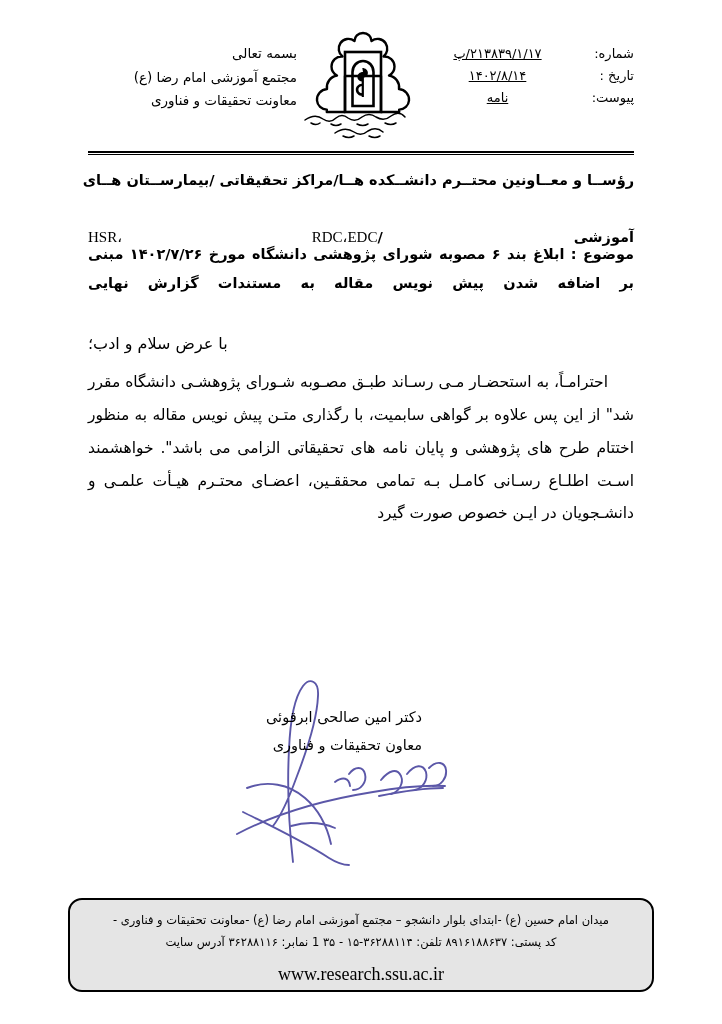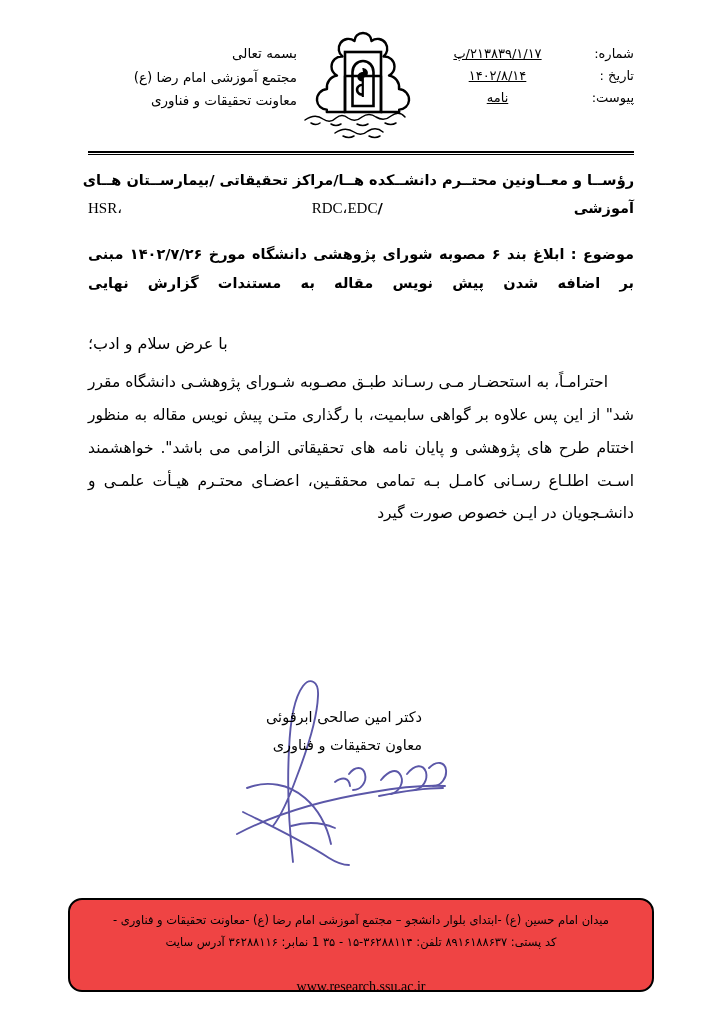--- a/index.html
+++ b/index.html
@@ -121,20 +121,21 @@
   .addr-line1 {
     text-align: justify;
     text-align-last: justify;
     white-space: nowrap;
     letter-spacing: 0.3px;
   }
   .addr-line2 {
     text-align: justify;
     text-align-last: justify;
     direction: rtl;
+    margin-top: 29px;
   }
   .latin {
     font-family: "Liberation Serif", "DejaVu Serif", serif;
     font-weight: normal;
     font-size: 15px;
     direction: ltr;
     unicode-bidi: embed;
   }
   .subjectblock {
     position: absolute;
@@ -198,34 +199,34 @@
   
   .footer-box {
     position: absolute;
     left: 68px;
     right: 68px;
     top: 898px;
     height: 94px;
     border: 2px solid #000;
     border-radius: 14px;
     box-sizing: border-box;
-    background: #ef4444;
+    background: #e5e5e5;
   }
   .footer-inner {
     padding-top: 9px;
     text-align: center;
     font-size: 11.5px;
     line-height: 1.95;
   }
   .footer-inner .fline { white-space: nowrap; }
   .footer-url {
     font-family: "Liberation Serif", "DejaVu Serif", serif;
-    font-size: 14px;
+    font-size: 18px;
     direction: ltr;
-    margin-top: 19px;
+    margin-top: 3px;
   }
 </style>
 </head>
 <body>
 
 <div class="page">
 
   <div class="header">
 
     <div class="header-left">

